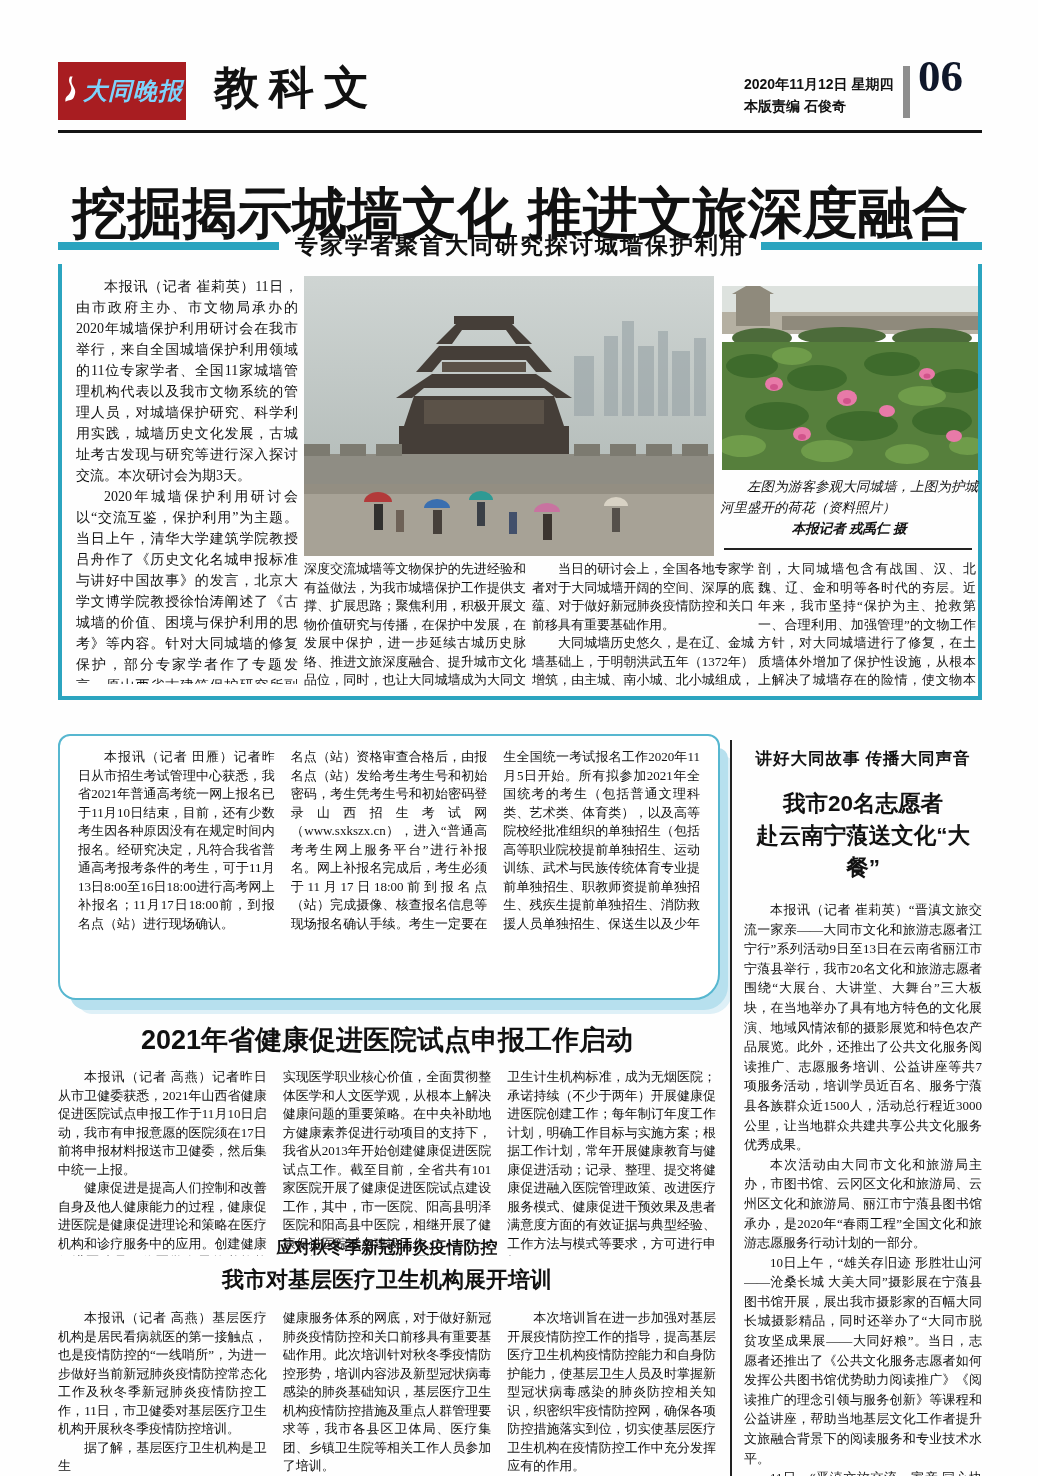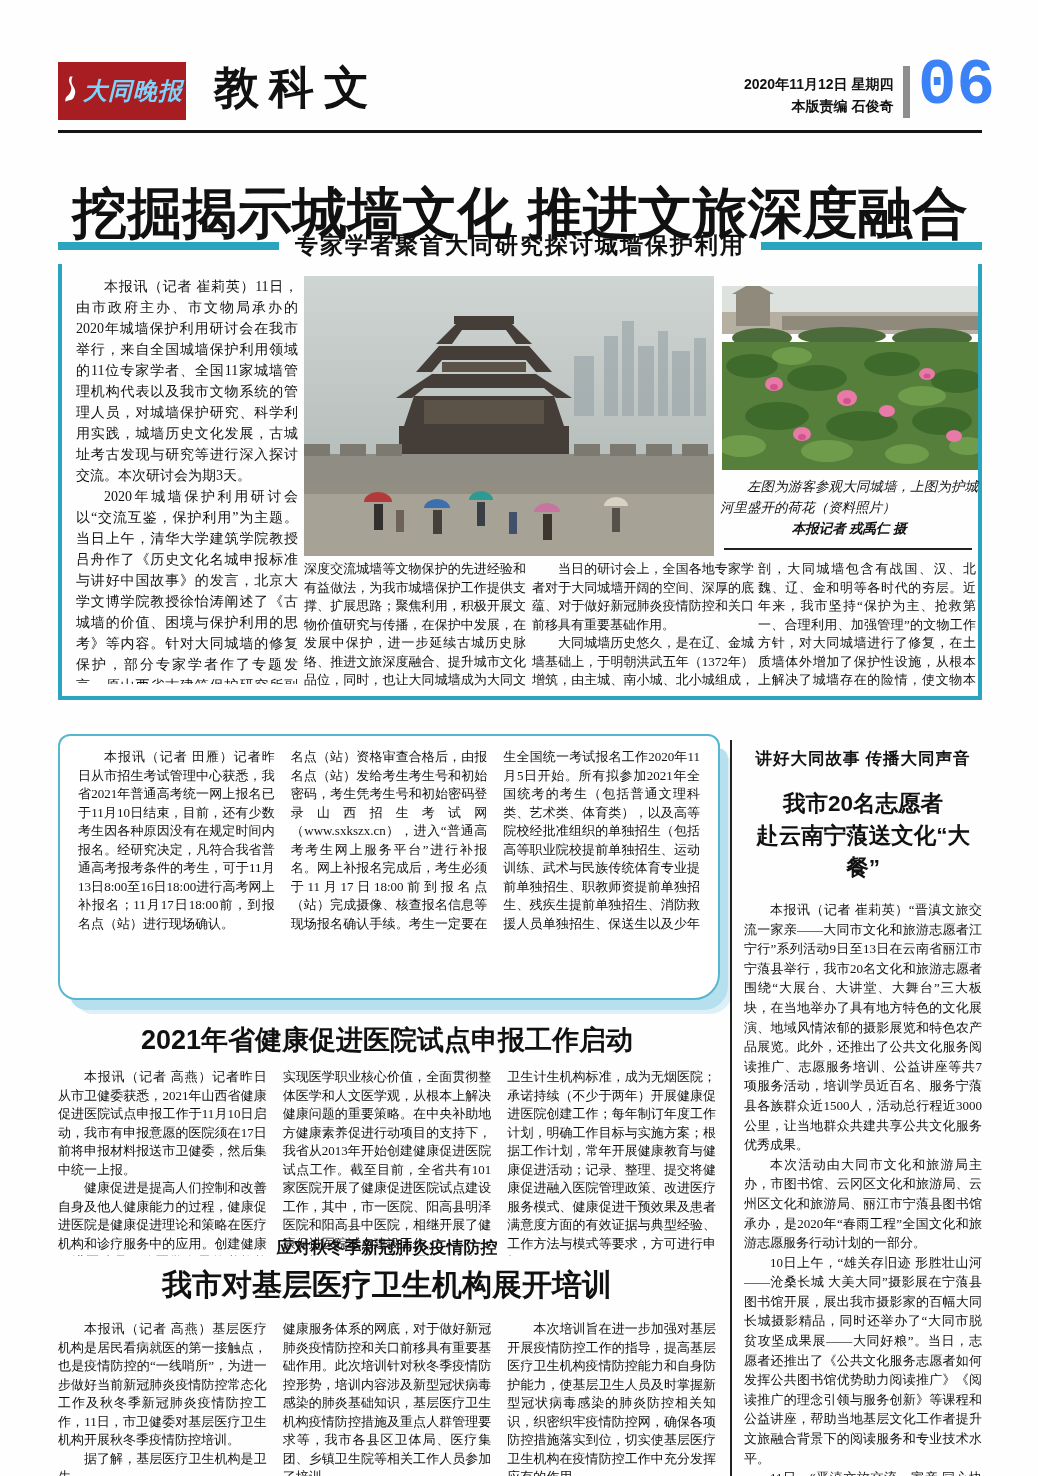--- a/index.html
+++ b/index.html
@@ -7,24 +7,24 @@
         overflow:hidden;font-family:"Liberation Serif",serif;color:#111;}
   
   .logo{position:absolute;left:58px;top:62px;width:128px;height:58px;background:#a81d21;
         display:flex;align-items:center;justify-content:center;gap:4px;}
   .logo svg{width:18px;height:34px;flex:0 0 auto;}
   .logo-text{color:#7dd3fc;font-weight:700;font-style:italic;font-size:24px;letter-spacing:1px;
         font-family:Liberation Serif, serif;}
   .section-title{position:absolute;left:214px;top:58px;font-size:45px;font-weight:700;
         font-family:"Liberation Sans",sans-serif;letter-spacing:10px;}
   .issue-info{position:absolute;left:744px;top:74px;font-size:14px;font-weight:700;
-        font-family:"Liberation Sans",sans-serif;line-height:1.55;text-align:right;}
+        font-family:"Liberation Sans",sans-serif;line-height:1.55;}
   .page-bar{position:absolute;left:903px;top:66px;width:7px;height:52px;background:#8e8e8e;}
-  .page-num{position:absolute;left:918px;top:50px;font-size:64px;font-weight:900;
-        font-family:Liberation Mono, monospace;color:#3b82f6;}
+  .page-num{position:absolute;left:918px;top:50px;font-size:45px;font-weight:900;
+        font-family:Liberation Serif, serif;color:#0f172a;}
   .header-rule{position:absolute;left:58px;top:130px;width:924px;height:3px;background:#141414;}
   
   .headline{position:absolute;left:58px;top:140px;width:924px;text-align:center;font-size:55px;
         font-weight:900;font-family:"Liberation Sans",sans-serif;letter-spacing:0px;white-space:nowrap;}
   .subtitle-row{position:absolute;left:58px;top:230px;width:924px;display:flex;align-items:center;gap:16px;}
   .subtitle-row .bar{flex:1;height:8px;background:#2ba4bf;}
   .subtitle{font-size:23px;font-weight:700;font-family:"Liberation Sans",sans-serif;letter-spacing:2px;}
   .lead-box{position:absolute;left:58px;top:264px;width:916px;height:432px;
         border-left:4px solid #2ba4bf;border-right:4px solid #2ba4bf;border-bottom:4px solid #2ba4bf;}
   .lead-col1{position:absolute;left:14px;top:12px;width:222px;height:408px;overflow:hidden;
@@ -47,21 +47,21 @@
   .box-title{margin:16px 10px 0;text-align:center;font-size:27px;font-weight:800;
         font-family:"Liberation Sans",sans-serif;}
   .cols{display:flex;gap:16px;padding:12px 18px 0;}
   .cols .col{flex:1;overflow:hidden;font-size:13px;line-height:18.5px;text-align:justify;}
   .exam-box .col{height:186px;}
   
   .hosp{position:absolute;left:58px;top:1006px;width:658px;}
   .hosp .col{height:188px;}
   .train{position:absolute;left:58px;top:1236px;width:658px;}
   .kicker{text-align:center;font-size:17px;font-weight:700;font-family:"Liberation Sans",sans-serif;margin:0;}
-  .train-title{text-align:center;font-size:30px;font-weight:900;font-family:"Liberation Sans",sans-serif;margin:6px 0 0;}
+  .train-title{text-align:center;font-size:22px;font-weight:900;font-family:"Liberation Sans",sans-serif;margin:6px 0 0;}
   .train .cols{padding-top:14px;}
   .train .col{height:168px;}
   
   .v-divider{position:absolute;left:730px;top:740px;width:2px;height:736px;background:#222;}
   .right-col{position:absolute;left:744px;top:748px;width:238px;height:728px;overflow:hidden;}
   .right-kicker{text-align:center;font-size:16.5px;font-weight:600;letter-spacing:1px;margin:0;}
   .right-title{text-align:center;font-size:22.5px;line-height:32px;font-weight:900;
         font-family:"Liberation Sans",sans-serif;margin:18px 0 0;}
   .right-body{margin-top:16px;font-size:13px;line-height:19.6px;text-align:justify;}
 </style>

